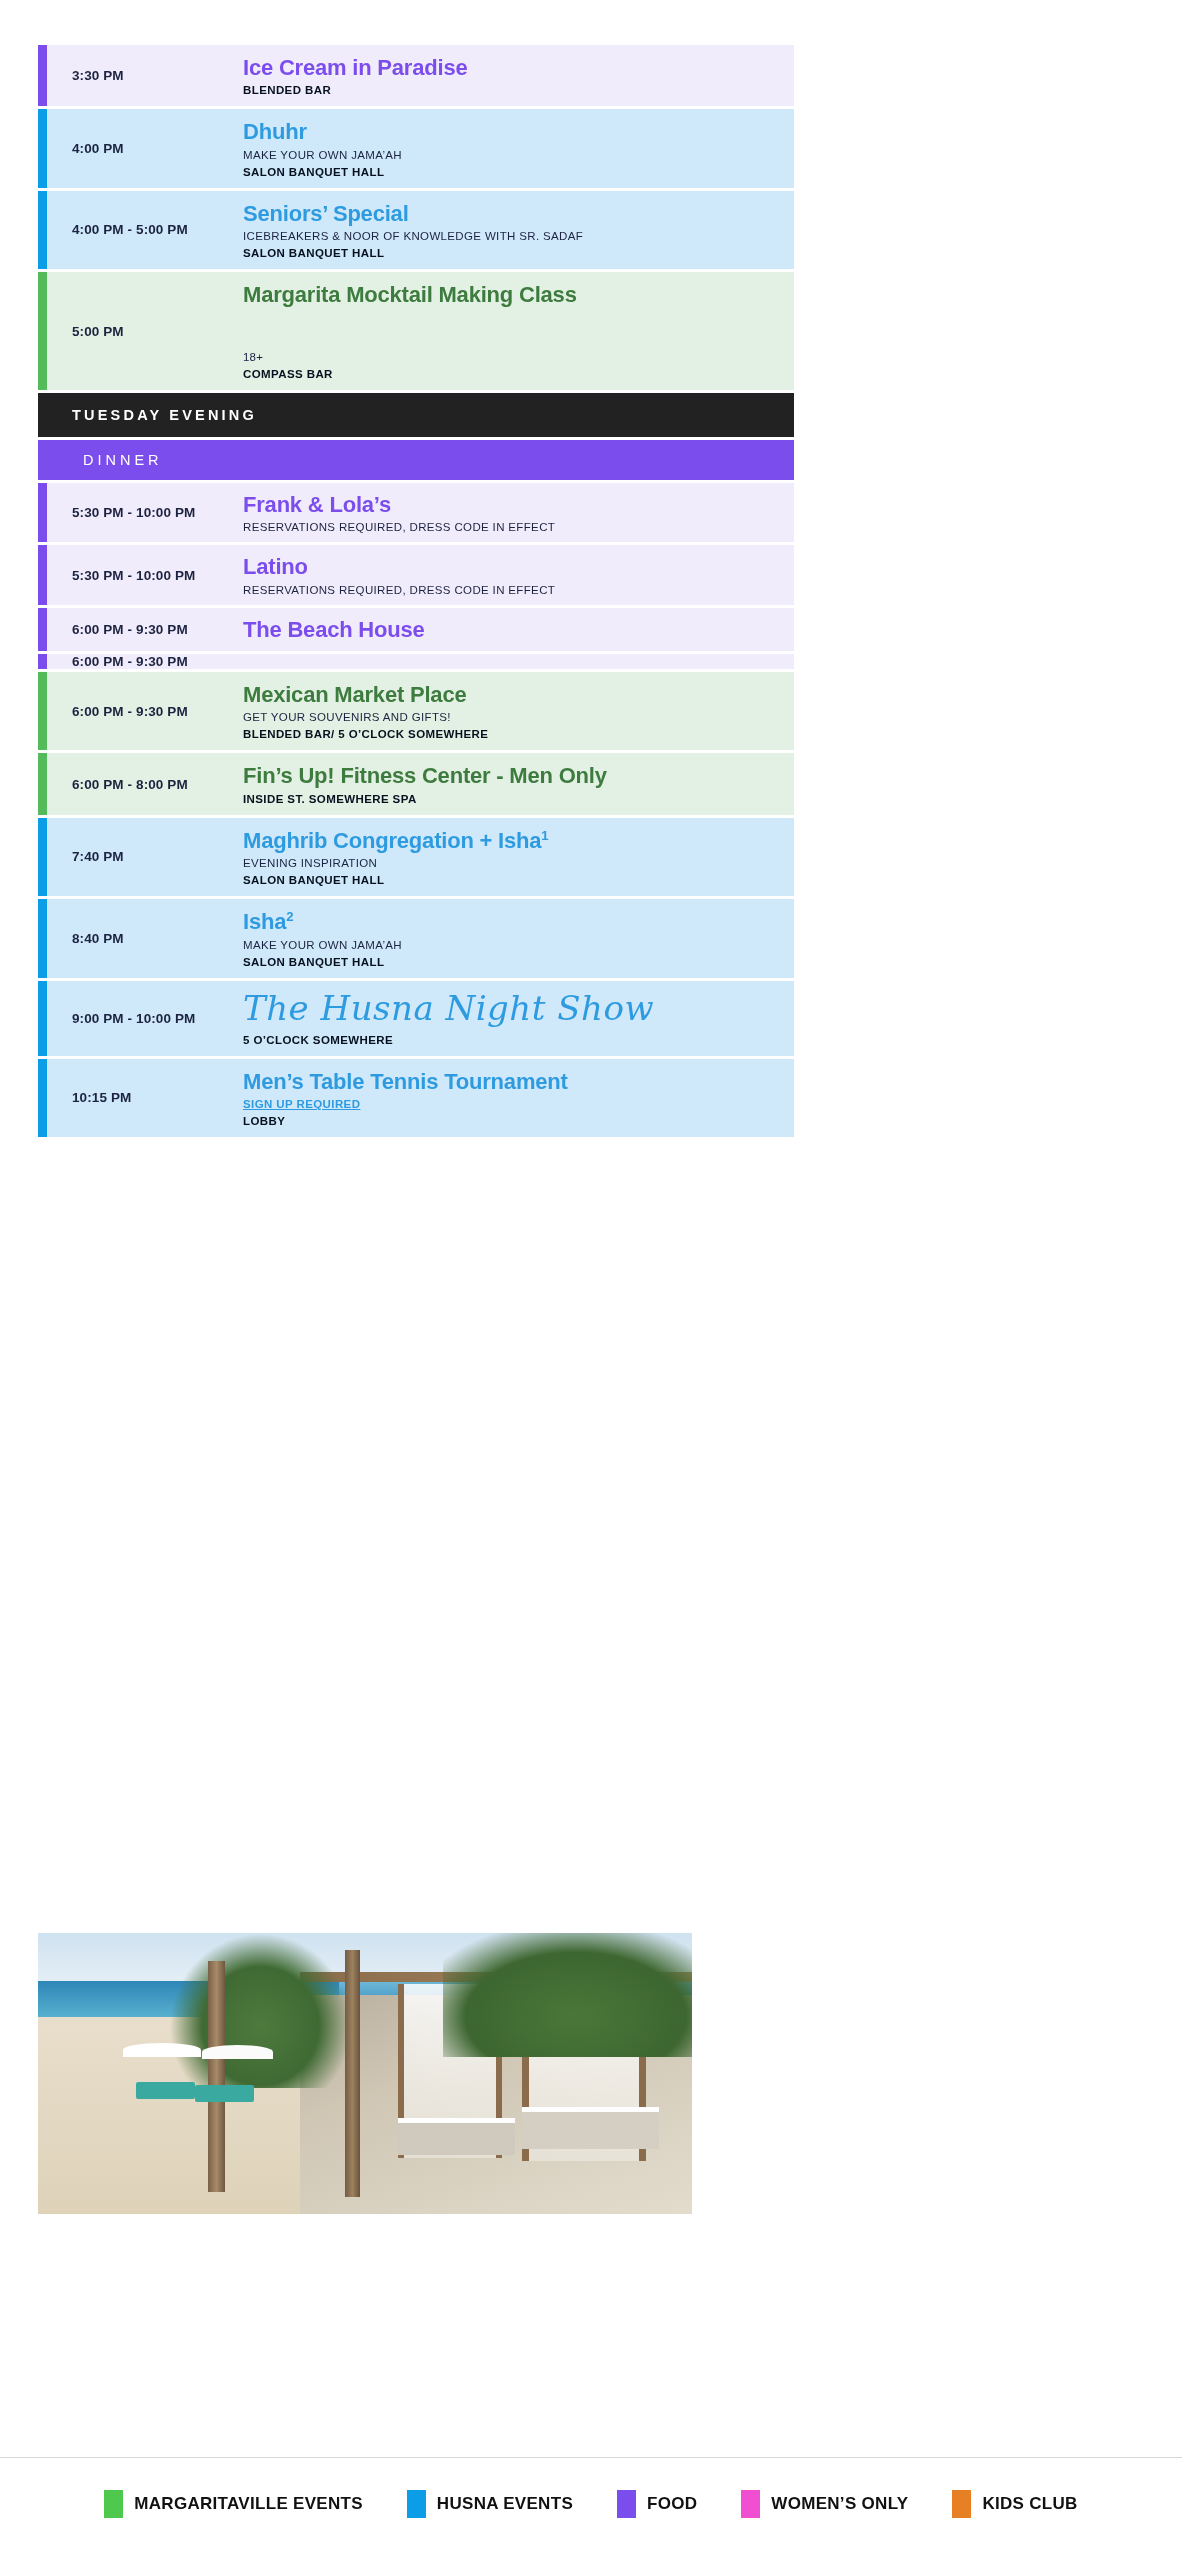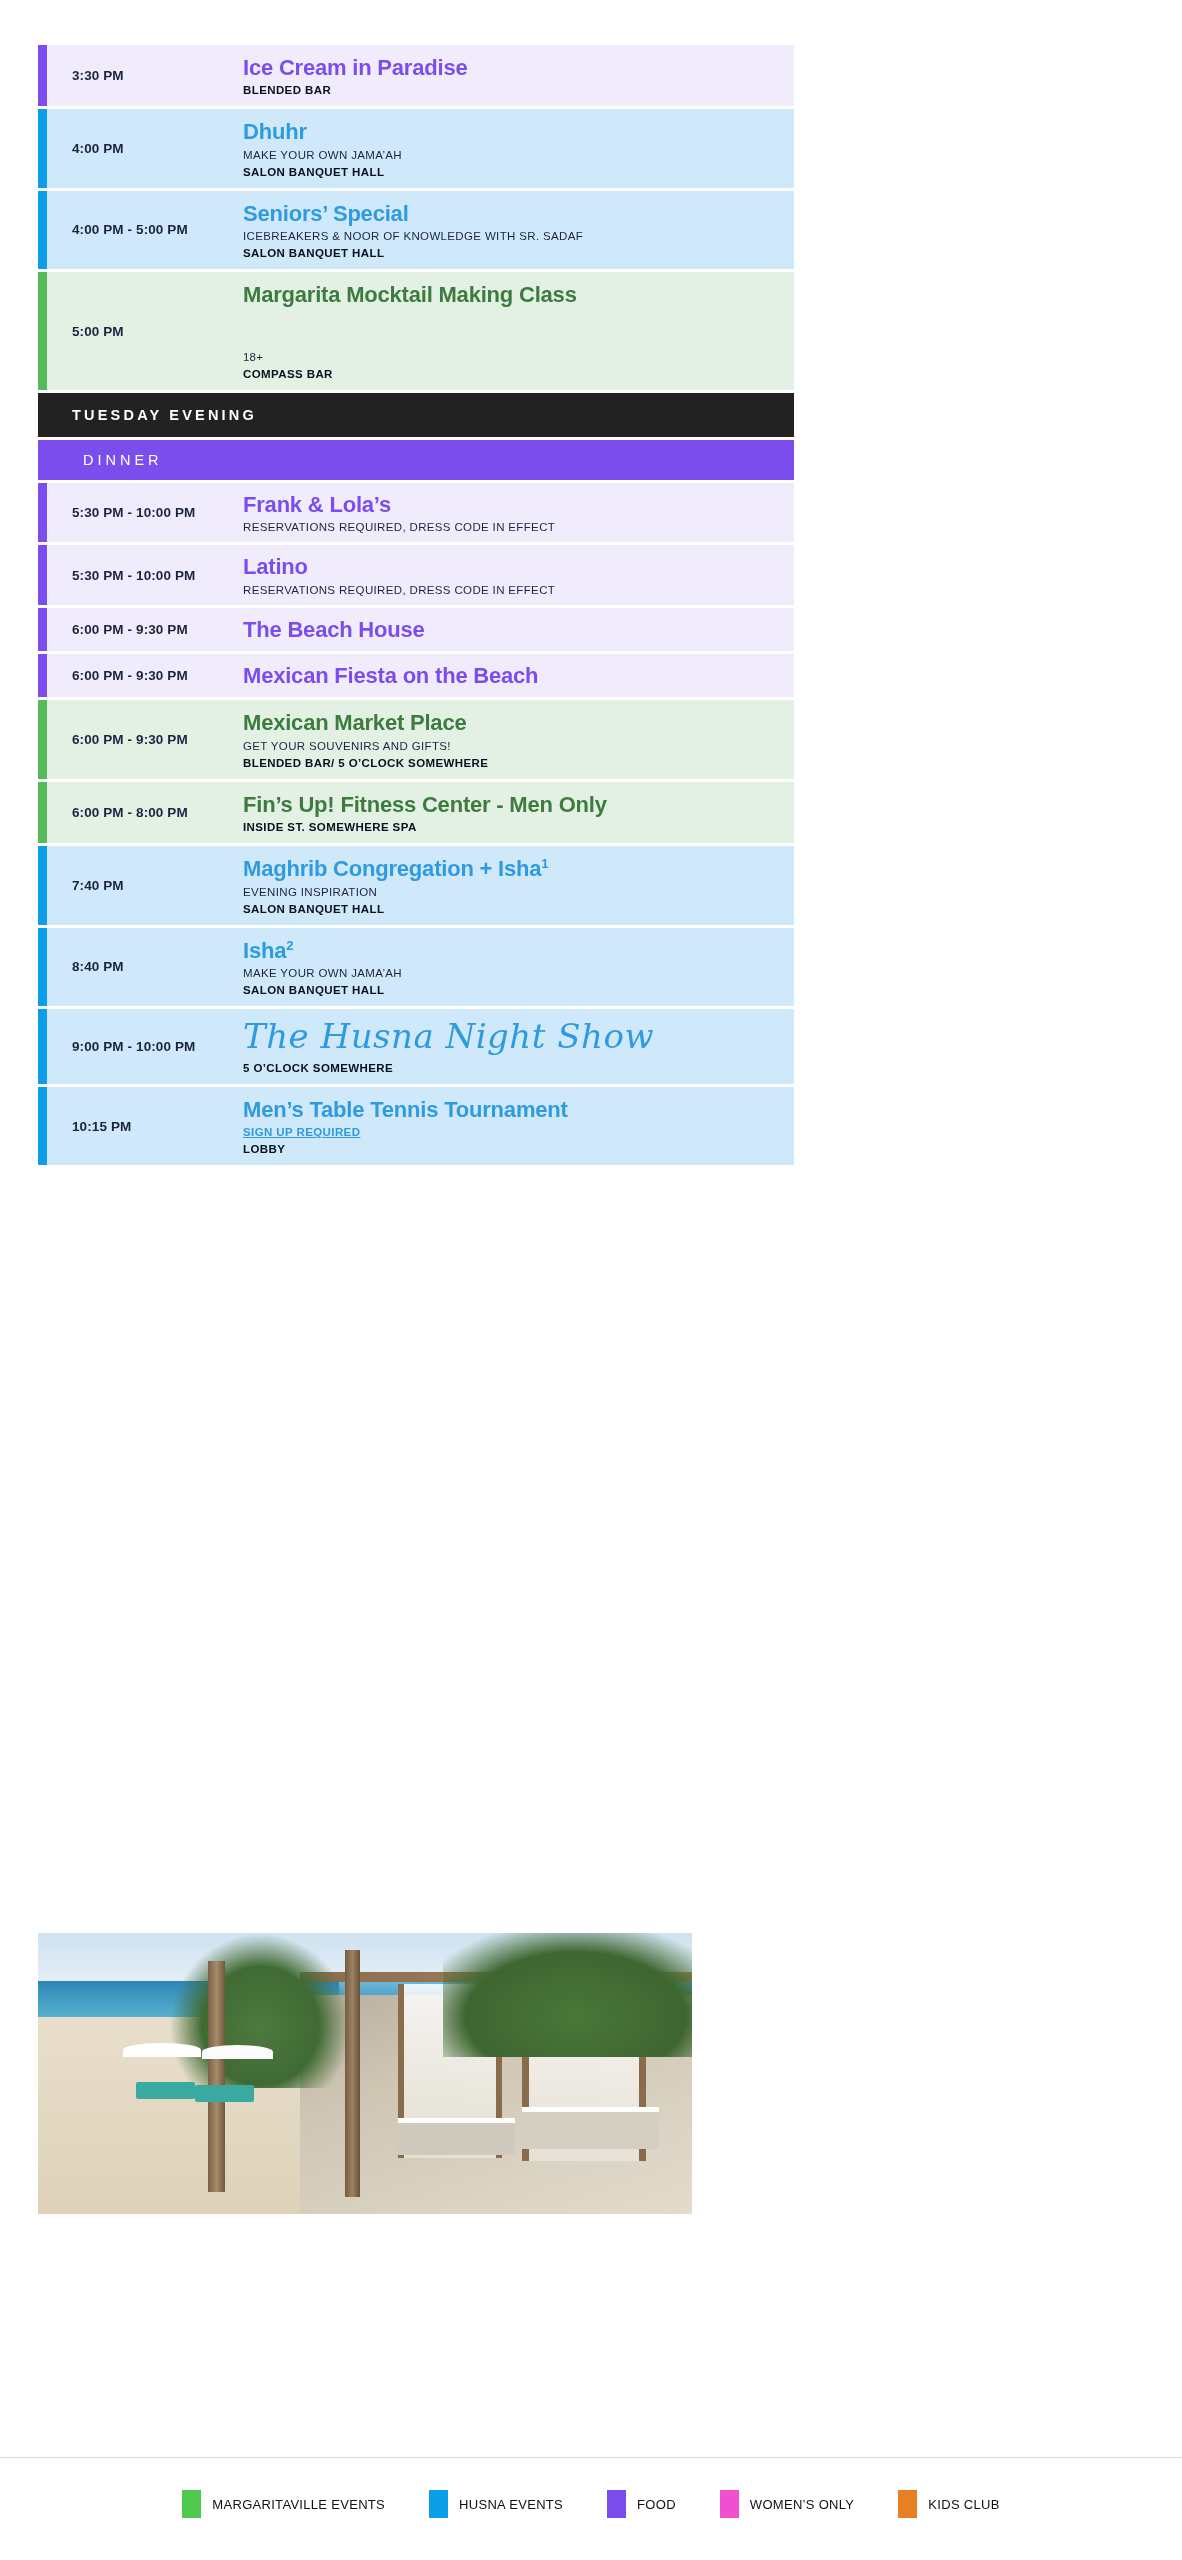--- a/index.html
+++ b/index.html
@@ -209,22 +209,22 @@
     justify-content: center;
     gap: 44px;
   }
   .legend-item { display: flex; align-items: center; }
   .legend-swatch {
     width: 19px; height: 28px;
     margin-right: 11px;
     flex: 0 0 19px;
   }
   .legend-label {
-    font-size: 13px;
-    font-weight: normal;
+    font-size: 17px;
+    font-weight: bold;
     letter-spacing: 0.3px;
     color: #111111;
     text-transform: uppercase;
     white-space: nowrap;
   }
   sup { font-size: 0.6em; vertical-align: super; }
 </style>
 </head>
 <body>
 
@@ -302,23 +302,20 @@
           <div class="time">6:00 PM - 9:30 PM</div>
           <div class="info">
             <div class="title">The Beach House</div>
           </div>
         </div>
       </div>
       <div class="row theme-food compact">
         <div class="bar"></div>
         <div class="body">
           <div class="time">6:00 PM - 9:30 PM</div>
-          <div class="info">
-            <div class="title">Mexican Fiesta on the Beach</div>
-          </div>
         </div>
       </div>
       <div class="row theme-margaritaville">
         <div class="bar"></div>
         <div class="body">
           <div class="time">6:00 PM - 9:30 PM</div>
           <div class="info">
             <div class="title">Mexican Market Place</div>
             <div class="subtitle">GET YOUR SOUVENIRS AND GIFTS!</div>
             <div class="venue">BLENDED BAR/ 5 O’CLOCK SOMEWHERE</div>

